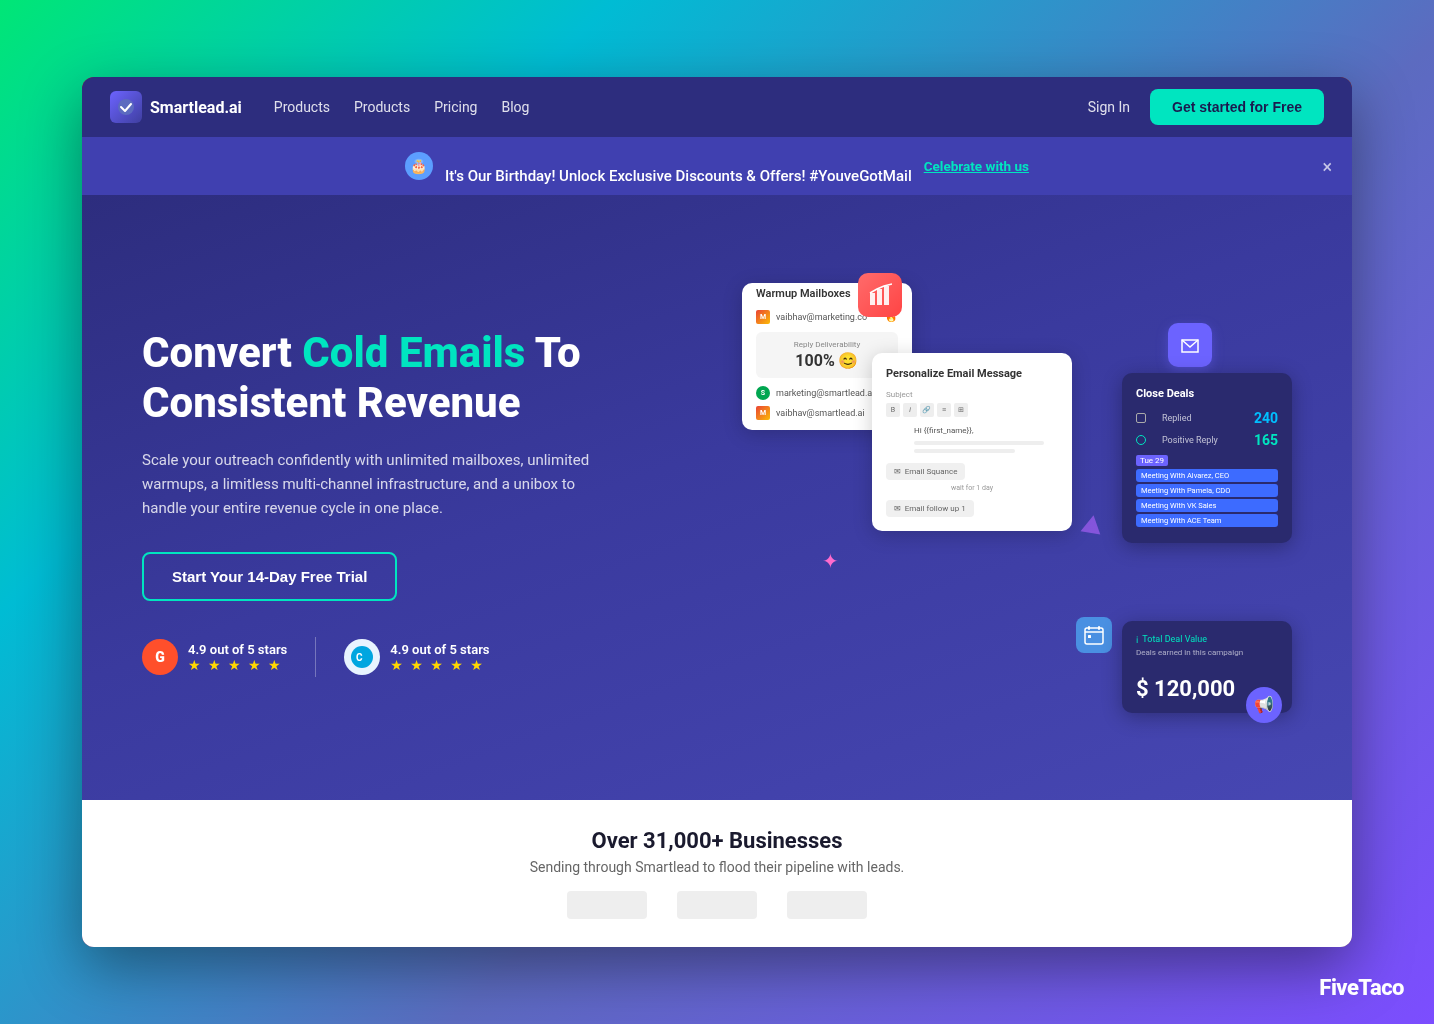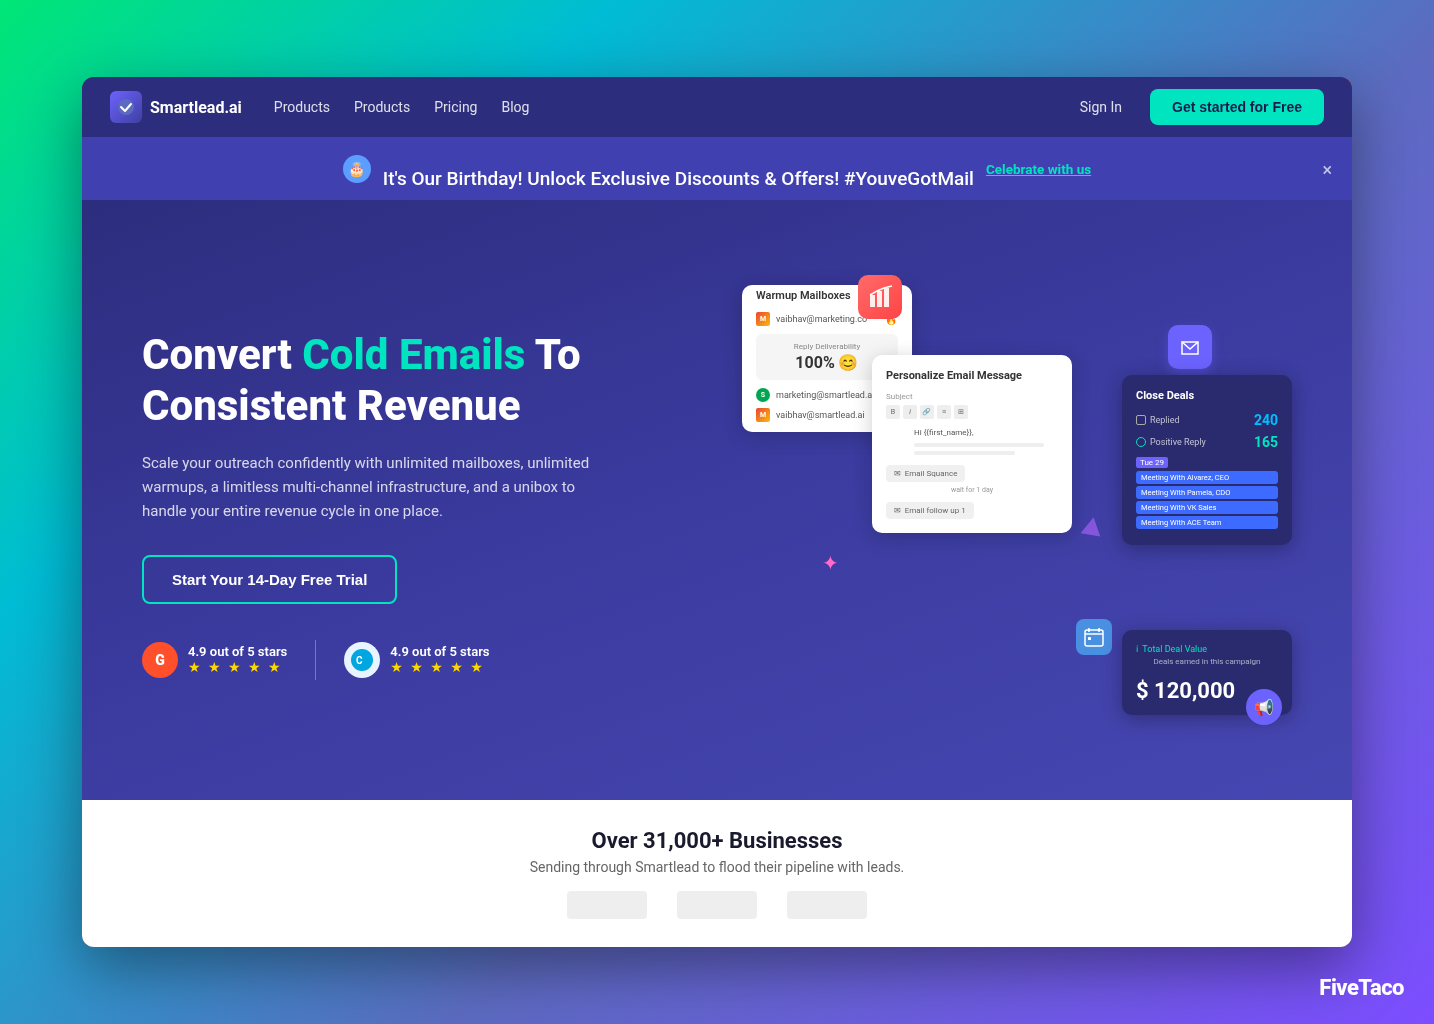--- a/index.html
+++ b/index.html
@@ -61,21 +61,21 @@
       flex: 1;
     }
     .nav-link {
       color: rgba(255,255,255,0.85);
       font-size: 14px;
       cursor: pointer;
     }
     .nav-right {
       display: flex;
       align-items: center;
-      gap: 28px;
+      gap: 20px;
       margin-left: auto;
     }
     .sign-in {
       color: rgba(255,255,255,0.85);
       font-size: 14px;
       cursor: pointer;
     }
     .cta-button {
       background: #00e5c0;
       color: #1a1a4e;
@@ -105,21 +105,21 @@
       background: #5c9eff;
       border-radius: 50%;
       display: flex;
       align-items: center;
       justify-content: center;
       font-size: 14px;
       flex-shrink: 0;
     }
     .banner-text {
       color: #fff;
-      font-size: 19px;
+      font-size: 15px;
       font-weight: 500;
       margin-top: 20px;
     }
     .banner-link {
       color: #00e5c0;
       font-weight: 700;
       font-size: 13.5px;
       cursor: pointer;
       text-decoration: underline;
     }
@@ -421,21 +421,21 @@
       display: flex;
       justify-content: space-between;
       align-items: center;
       margin-bottom: 6px;
     }
     .stat-label {
       font-size: 9px;
       color: rgba(255,255,255,0.7);
       display: flex;
       align-items: center;
-      gap: 4px;
+      gap: 16px;
     }
     .stat-icon-replied {
       width: 10px;
       height: 10px;
       border: 1.5px solid #aaa;
       border-radius: 2px;
     }
     .stat-icon-positive {
       width: 10px;
       height: 10px;
@@ -481,22 +481,21 @@
       display: flex;
       align-items: center;
       gap: 4px;
       font-size: 9px;
       color: #00e5c0;
       margin-bottom: 2px;
     }
     .deal-value-sub {
       font-size: 8px;
       color: rgba(255,255,255,0.6);
-      margin-bottom: 12px;
-      text-align: center;
+      margin-bottom: 19px;
     }
     .deal-value-amount {
       font-size: 22px;
       font-weight: 700;
       color: #fff;
     }
 
     
     .calendar-icon {
       position: absolute;

